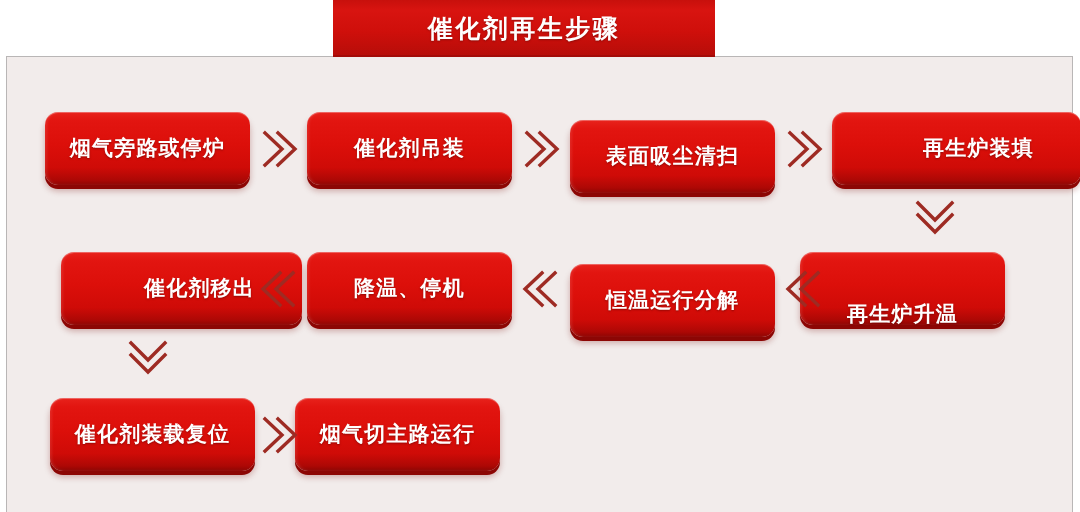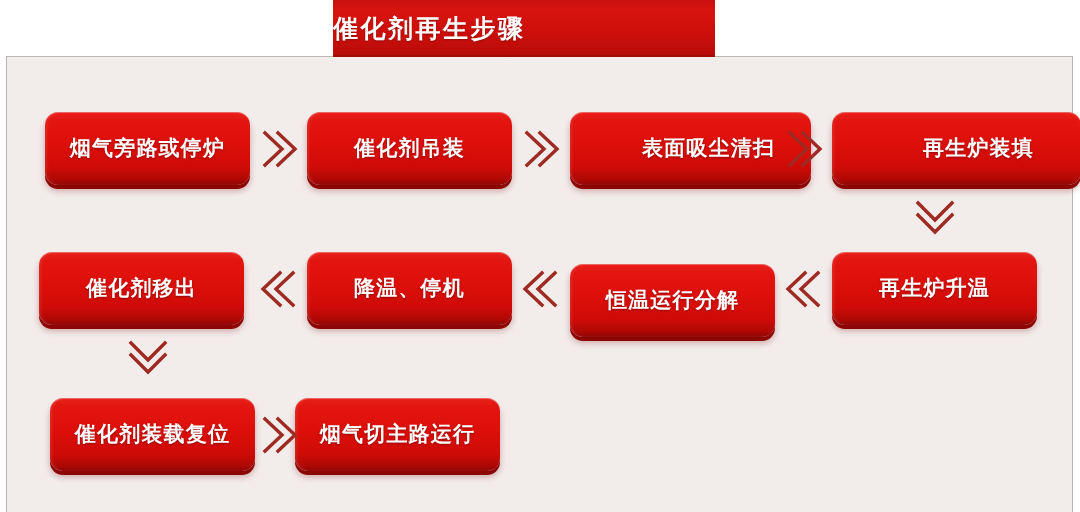--- a/index.html
+++ b/index.html
@@ -23,21 +23,21 @@
   .title-banner {
     position: absolute;
     left: 333px;
     top: 0px;
     width: 382px;
     height: 57px;
     background: linear-gradient(180deg, #c8100c 0%, #d81410 18%, #cf0f0b 55%, #b50d09 100%);
     box-shadow: inset 0 -2px 0 rgba(0,0,0,0.10);
     display: flex;
     align-items: center;
-    justify-content: flex-start;
+    justify-content: center;
     z-index: 6;
   }
   .title-banner .title-text {
     color: #ffffff;
     font-size: 25px;
     font-weight: bold;
     letter-spacing: 2.5px;
     line-height: 1;
     text-shadow: 0 1px 2px rgba(0,0,0,0.28);
     white-space: nowrap;
@@ -134,21 +134,21 @@
   </div>
 
   <div class="chev" style="left:520px; top:127px;">
     <svg width="42" height="44" viewBox="0 0 42 44" fill="none" aria-hidden="true">
       <path d="M7 6 L24 22 L7 38" stroke="#9e2b23" stroke-width="3.4" stroke-linecap="square" stroke-linejoin="miter" fill="none"></path>
       <path d="M20 6 L37 22 L20 38" stroke="#9e2b23" stroke-width="3.4" stroke-linecap="square" stroke-linejoin="miter" fill="none"></path>
     </svg>
     <span class="sr-only">»</span>
   </div>
 
-  <div class="node" style="left:570px; top:112px;padding-left:36px;">
+  <div class="node" style="left:570px; top:120px;">
     <span class="node-label">表面吸尘清扫</span>
   </div>
 
   <div class="chev" style="left:783px; top:127px;">
     <svg width="42" height="44" viewBox="0 0 42 44" fill="none" aria-hidden="true">
       <path d="M7 6 L24 22 L7 38" stroke="#9e2b23" stroke-width="3.4" stroke-linecap="square" stroke-linejoin="miter" fill="none"></path>
       <path d="M20 6 L37 22 L20 38" stroke="#9e2b23" stroke-width="3.4" stroke-linecap="square" stroke-linejoin="miter" fill="none"></path>
     </svg>
     <span class="sr-only">»</span>
   </div>
@@ -158,21 +158,21 @@
   </div>
 
   <div class="chev" style="left:912px; top:195px;">
     <svg width="46" height="44" viewBox="0 0 46 44" fill="none" aria-hidden="true">
       <path d="M6 8 L23 25 L40 8" stroke="#9e2b23" stroke-width="3.4" stroke-linecap="square" stroke-linejoin="miter" fill="none"></path>
       <path d="M6 20 L23 37 L40 20" stroke="#9e2b23" stroke-width="3.4" stroke-linecap="square" stroke-linejoin="miter" fill="none"></path>
     </svg>
     <span class="sr-only">⌄⌄</span>
   </div>
 
-  <div class="node" style="left:39px; top:252px;">
+  <div class="node" style="left:61px; top:252px;padding-left:36px;">
     <span class="node-label">催化剂移出</span>
   </div>
 
   <div class="chev" style="left:258px; top:267px;">
     <svg width="42" height="44" viewBox="0 0 42 44" fill="none" aria-hidden="true">
       <path d="M35 6 L18 22 L35 38" stroke="#9e2b23" stroke-width="3.4" stroke-linecap="square" stroke-linejoin="miter" fill="none"></path>
       <path d="M22 6 L5 22 L22 38" stroke="#9e2b23" stroke-width="3.4" stroke-linecap="square" stroke-linejoin="miter" fill="none"></path>
     </svg>
     <span class="sr-only">«</span>
   </div>
@@ -194,21 +194,21 @@
   </div>
 
   <div class="chev" style="left:783px; top:267px;">
     <svg width="42" height="44" viewBox="0 0 42 44" fill="none" aria-hidden="true">
       <path d="M35 6 L18 22 L35 38" stroke="#9e2b23" stroke-width="3.4" stroke-linecap="square" stroke-linejoin="miter" fill="none"></path>
       <path d="M22 6 L5 22 L22 38" stroke="#9e2b23" stroke-width="3.4" stroke-linecap="square" stroke-linejoin="miter" fill="none"></path>
     </svg>
     <span class="sr-only">«</span>
   </div>
 
-  <div class="node" style="left:832px; top:252px;">
+  <div class="node" style="left:800px; top:252px;align-items:flex-end;">
     <span class="node-label">再生炉升温</span>
   </div>
 
   <div class="chev" style="left:125px; top:335px;">
     <svg width="46" height="44" viewBox="0 0 46 44" fill="none" aria-hidden="true">
       <path d="M6 8 L23 25 L40 8" stroke="#9e2b23" stroke-width="3.4" stroke-linecap="square" stroke-linejoin="miter" fill="none"></path>
       <path d="M6 20 L23 37 L40 20" stroke="#9e2b23" stroke-width="3.4" stroke-linecap="square" stroke-linejoin="miter" fill="none"></path>
     </svg>
     <span class="sr-only">⌄⌄</span>
   </div>

